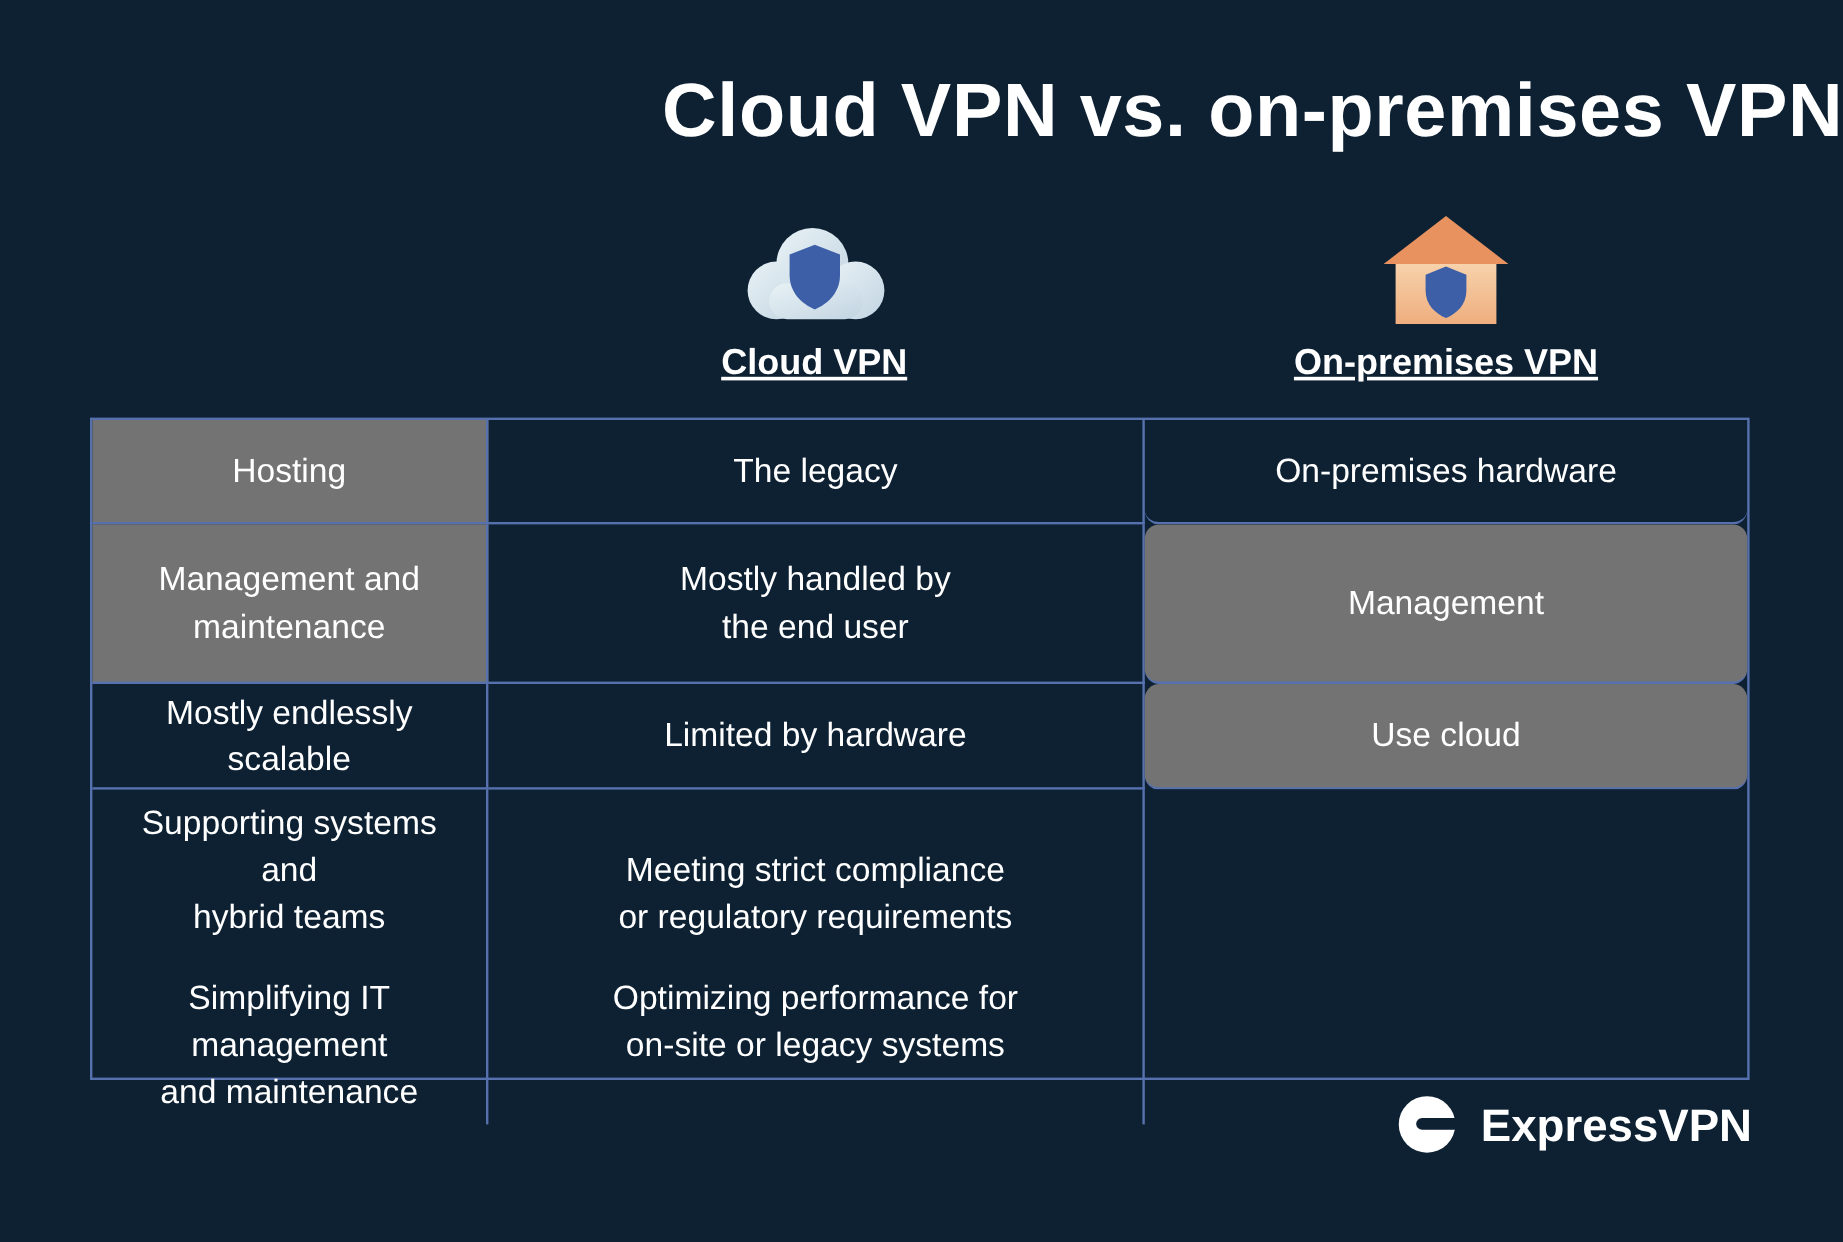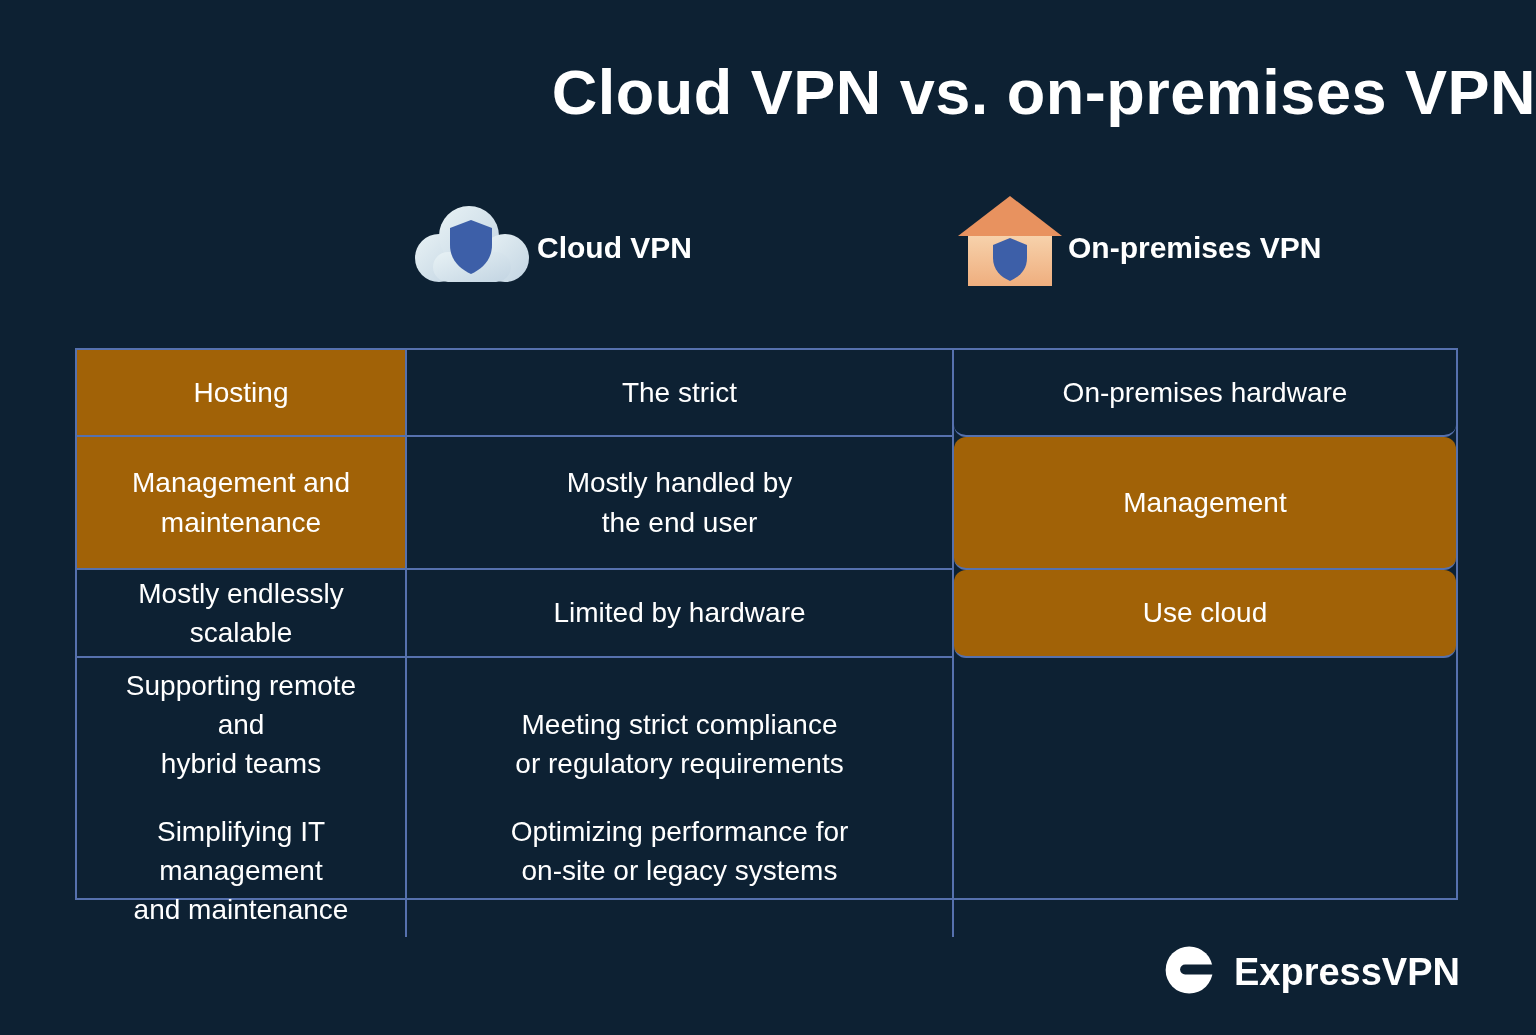--- a/index.html
+++ b/index.html
@@ -20,23 +20,25 @@
     width: 100%;
     text-align: right;
     font-size: 63px;
     font-weight: 700;
     letter-spacing: 0.5px;
     margin: 0;
   }
 
   .col-head {
     position: absolute;
-    top: 194px;
+    top: 178px;
     display: flex;
+    flex-direction: column;
     align-items: center;
+    text-decoration: underline;
   }
   .col-head.cloud  { left: 405px; width: 547px; }
   .col-head.onprem { left: 952px; width: 506px; }
   .icon-box { height: 94px; display: flex; align-items: flex-end; }
   .col-label { margin-top: 14px; font-size: 30px; font-weight: 700; }
 
   .table {
     position: absolute;
     left: 75px;
     top: 348px;
@@ -56,29 +58,29 @@
     white-space: pre-line;
     font-size: 28px;
     line-height: 1.4;
     padding: 8px 24px;
     box-sizing: border-box;
     border-right: 2px solid #5671ae;
     border-bottom: 2px solid #5671ae;
   }
   .cell:nth-child(3n)   { border-right: none; border-radius: 12px; }
   .cell:nth-child(n+10) { border-bottom: none; }
-  .rowhdr { background: #a16207; }
+  .rowhdr { background: #737373; }
 
   .usecase-cell { flex-direction: column; gap: 28px; }
   .usecase-cell p { margin: 0; }
 
   .footer {
     position: absolute;
     right: 76px;
-    top: 941px;
+    top: 908px;
     display: flex;
     align-items: center;
     gap: 14px;
   }
   .brand { font-size: 38px; font-weight: 700; }
 </style>
 </head>
 <body>
 
 <div class="page">
@@ -117,35 +119,35 @@
         <path d="M58 4 L110 44 H6 Z" fill="#e8925f"></path>
         <path d="M58 46 l17 7 v13 c0 12 -8 19 -17 23 c-9 -4 -17 -11 -17 -23 v-13 z" fill="#3d5fa8"></path>
       </svg>
     </div>
     <div class="col-label">On-premises VPN</div>
   </div>
 
   <div class="table">
 
     <div class="cell rowhdr">Hosting</div>
-    <div class="cell">The strict</div>
+    <div class="cell">The legacy</div>
     <div class="cell">On-premises hardware</div>
 
     <div class="cell rowhdr">Management and
 maintenance</div>
     <div class="cell">Mostly handled by
 the end user</div>
 
     <div class="cell rowhdr">Management</div>
     <div class="cell">Mostly endlessly scalable</div>
     <div class="cell">Limited by hardware</div>
 
     <div class="cell rowhdr">Use cloud</div>
     <div class="cell usecase-cell">
-      <p>Supporting remote and
+      <p>Supporting systems and
 hybrid teams</p>
       <p>Simplifying IT management
 and maintenance</p>
     </div>
     <div class="cell usecase-cell">
       <p>Meeting strict compliance
 or regulatory requirements</p>
       <p>Optimizing performance for
 on-site or legacy systems</p>
     </div>

